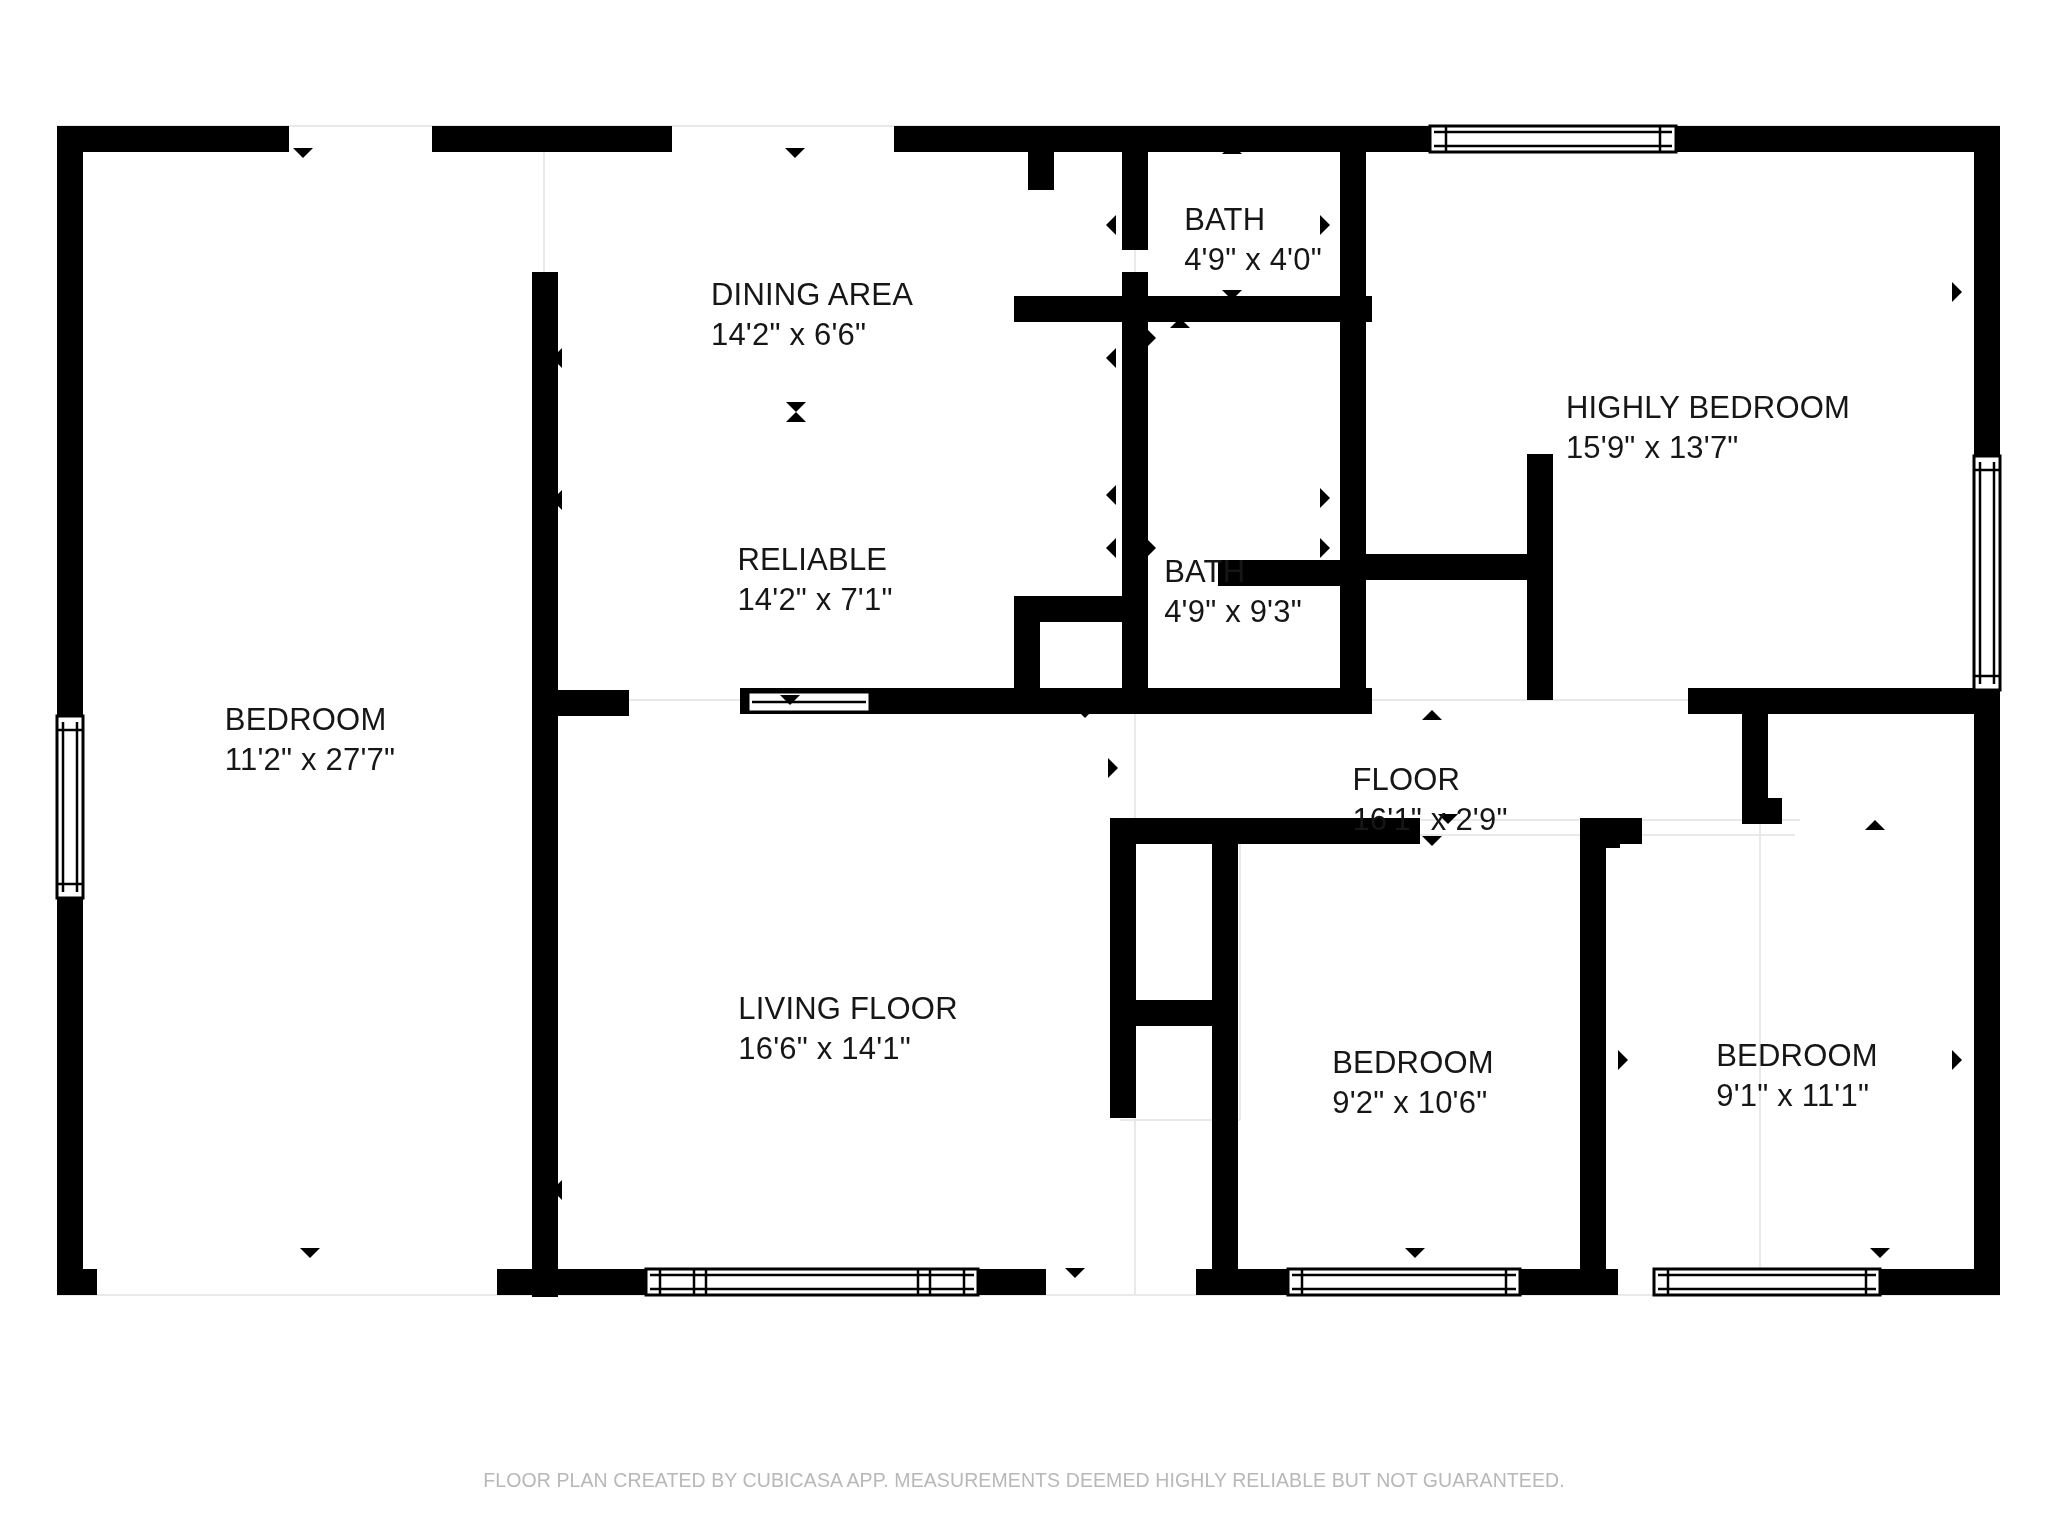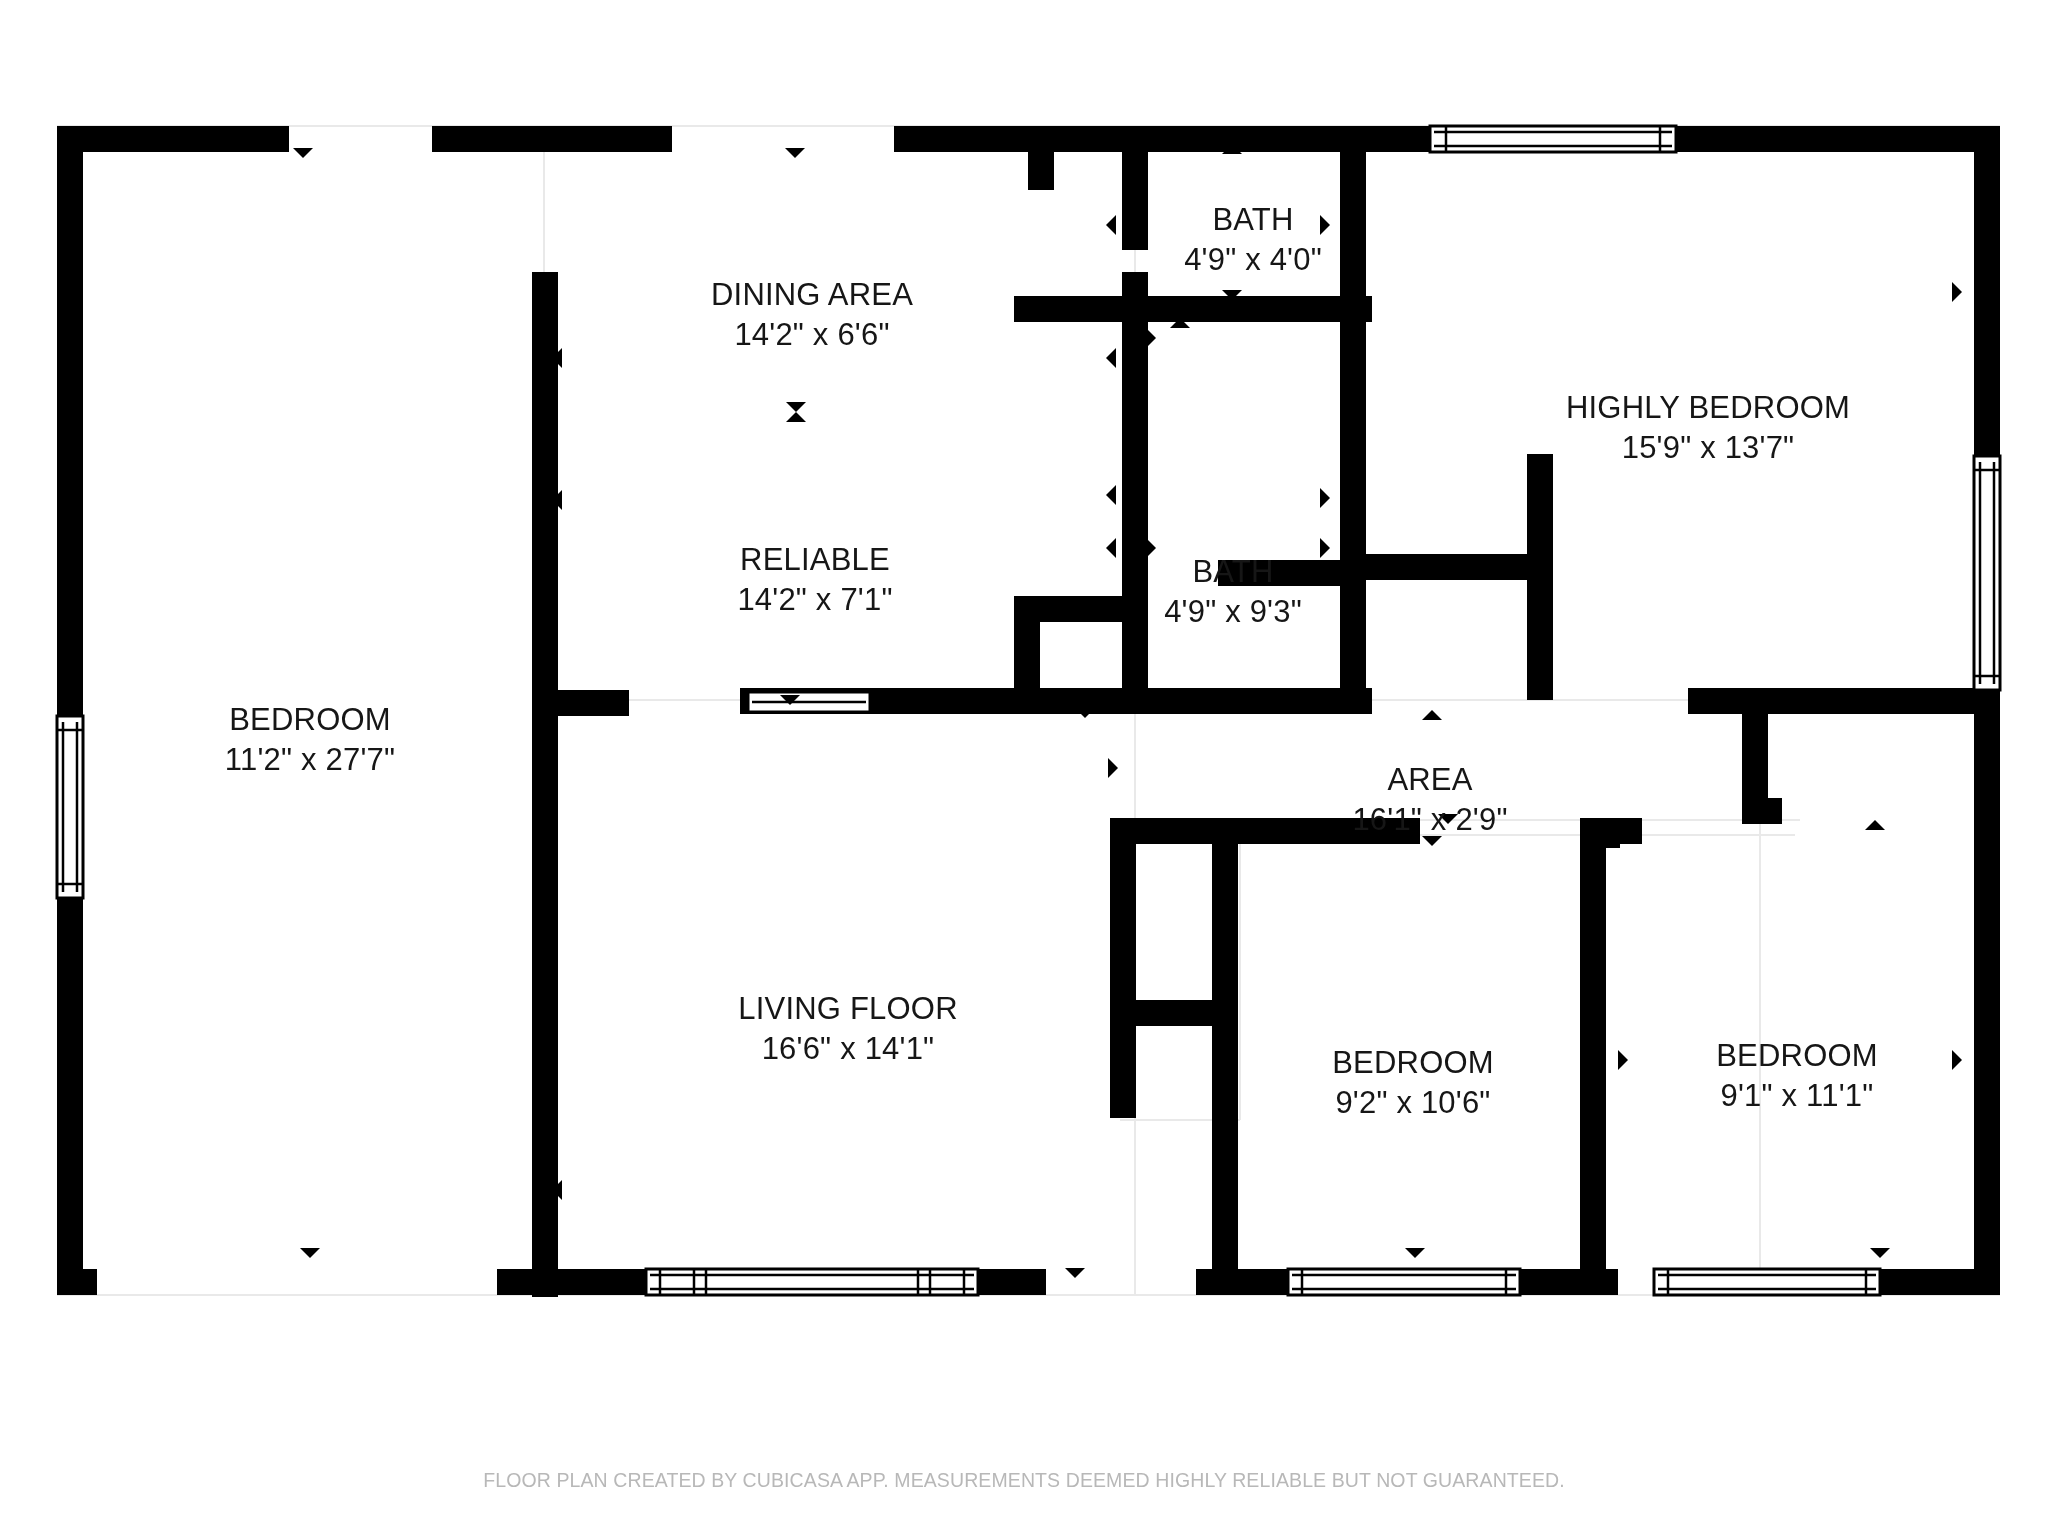--- a/index.html
+++ b/index.html
@@ -23,21 +23,21 @@
   }
   svg#plan-svg {
     position: absolute;
     left: 0; top: 0;
     width: 2048px;
     height: 1536px;
     display: block;
   }
   .room-label {
     position: absolute;
-    text-align: center;
+    text-align: left;
     color: #161616;
     font-family: "Liberation Sans", sans-serif;
     font-weight: 400;
     line-height: 1.30;
     white-space: nowrap;
     transform: translate(-50%, -50%);
     letter-spacing: 0.2px;
   }
   .room-label .rl-name {
     display: block;
@@ -311,21 +311,21 @@
     <span class="rl-name">BATH</span>
     <span class="rl-dims">4'9" x 9'3"</span>
   </div>
 
   <div class="room-label" style="left:1708px; top:428px;">
     <span class="rl-name">HIGHLY BEDROOM</span>
     <span class="rl-dims">15'9" x 13'7"</span>
   </div>
 
   <div class="room-label" style="left:1430px; top:800px;">
-    <span class="rl-name">AREA</span>
+    <span class="rl-name">FLOOR</span>
     <span class="rl-dims">16'1" x 2'9"</span>
   </div>
 
   <div class="room-label" style="left:848px; top:1029px;">
     <span class="rl-name">LIVING FLOOR</span>
     <span class="rl-dims">16'6" x 14'1"</span>
   </div>
 
   <div class="room-label" style="left:1413px; top:1083px;">
     <span class="rl-name">BEDROOM</span>

